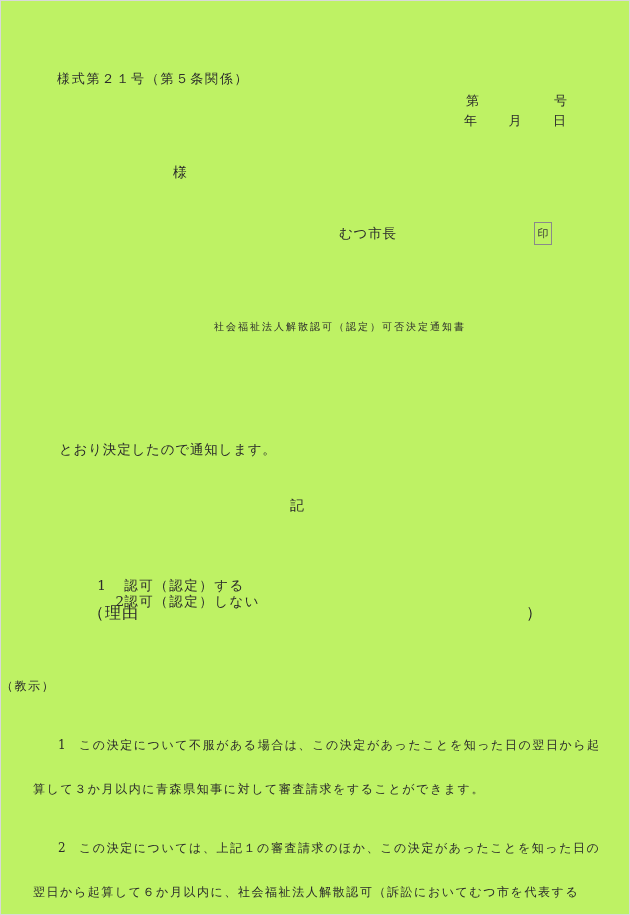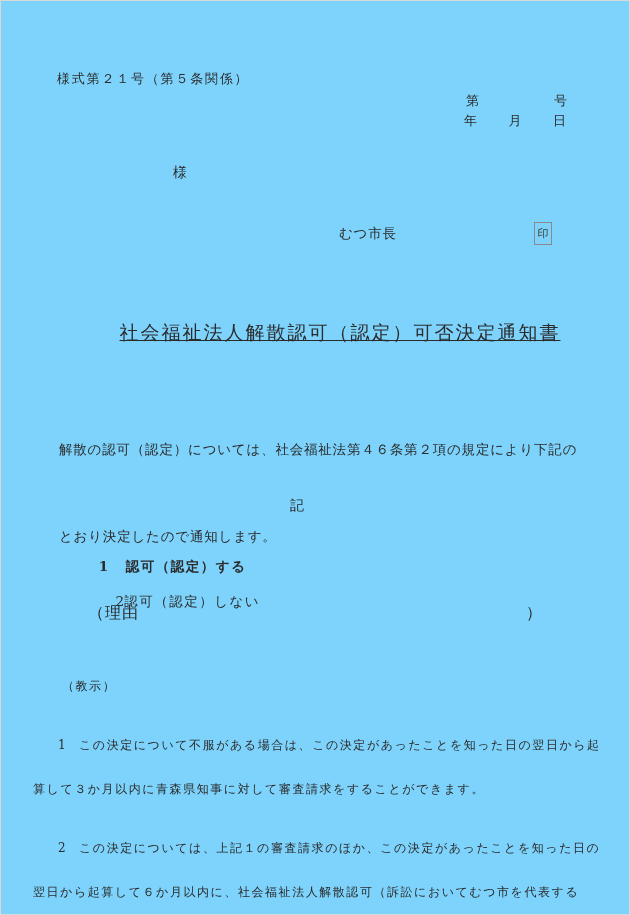--- a/index.html
+++ b/index.html
@@ -5,21 +5,21 @@
   * { margin: 0; padding: 0; box-sizing: border-box; }
   html, body { background: #ffffff; }
   body {
     font-family: "DejaVu Serif", "Liberation Serif", serif;
     color: #2b2b2b;
   }
   .page {
     position: relative;
     width: 630px;
     height: 915px;
-    background: #7dd3fc;
+    background: #bef264;
     border: 1px solid #d9d9d9;
     overflow: hidden;
   }
   .abs { position: absolute; white-space: pre; }
 
   .form-label { left: 56px; top: 69px; font-size: 13px; letter-spacing: 1.8px; }
 
   .doc-no-line { left: 465px; top: 91px; width: 101px; display: flex; justify-content: space-between; font-size: 13px; }
   .date-line  { left: 463px; top: 111px; width: 102px; display: flex; justify-content: space-between; font-size: 13px; }
 
@@ -28,40 +28,40 @@
   .sender { left: 338px; top: 224px; font-size: 13.5px; letter-spacing: 0.8px; }
   .seal-box {
     left: 533px; top: 221px; width: 18px; height: 23px;
     border: 1px solid #8a8a8a;
     display: flex; align-items: center; justify-content: center;
     font-size: 11px; color: #3a3a3a;
   }
 
   .doc-title {
     left: 50px; right: 0; top: 319px;
-    text-align: center; font-size: 19px; letter-spacing: 2px; text-decoration: underline;
+    text-align: center; font-size: 10px; letter-spacing: 2px;
   }
 
   .body-par { left: 58px; top: 376px; font-size: 13.5px; letter-spacing: 0.8px; line-height: 29px; }
 
   .ki-marker { left: 0; right: 36px; top: 496px; text-align: center; font-size: 14px; }
 
   .option { left: 73px; font-size: 13.5px; letter-spacing: 1.5px; }
-  .option-1 { top: 541px; font-weight: bold; }
+  .option-1 { top: 560px; }
   .option-2 { top: 576px; text-align: right; }
   .opt-num { display: inline-block; width: 27px; letter-spacing: 0; }
 
   .reason-line {
     left: 87px; top: 602px; width: 455px;
     display: flex; justify-content: space-between;
     font-size: 16px; letter-spacing: 1px;
   }
 
   .notice { left: 0; top: 648px; right: 0; font-size: 12px; letter-spacing: 1.55px; line-height: 14.75px; }
-  .n-head  { margin-left: 61px; }
+  .n-head  { }
   .n-first { margin-left: 57px; white-space: pre; }
   .n-cont  { margin-left: 32px; white-space: pre; }
   .n-num   { display: inline-block; width: 21px; letter-spacing: 0; }
 </style>
 </head>
 <body>
 
 <div class="page">
 
   <div class="abs form-label">様式第２１号（第５条関係）</div>
@@ -80,21 +80,20 @@
   <div class="abs addressee">様</div>
 
   <div class="abs sender">むつ市長</div>
   <div class="abs seal-box">
     <span>印</span>
   </div>
 
   <div class="abs doc-title">社会福祉法人解散認可（認定）可否決定通知書</div>
 
   <div class="abs body-par">
-    <div>解散の認可（認定）については、社会福祉法第４６条第２項の規定により下記の</div>
     <div>とおり決定したので通知します。</div>
   </div>
 
   <div class="abs ki-marker">記</div>
 
   <div class="abs option option-1">
     <span class="opt-num">1</span><span>認可（認定）する</span>
   </div>
   <div class="abs option option-2">
     <span class="opt-num">2</span><span>認可（認定）しない</span>

